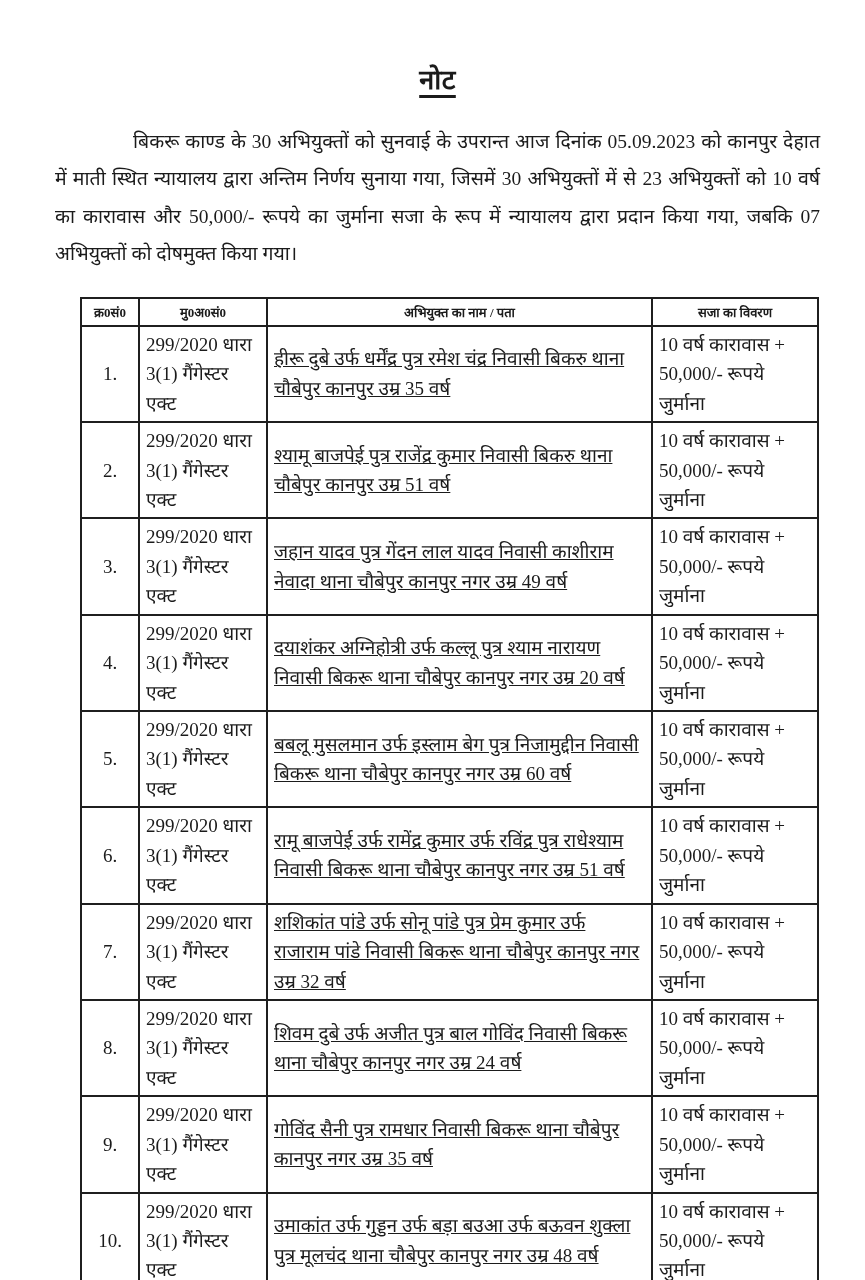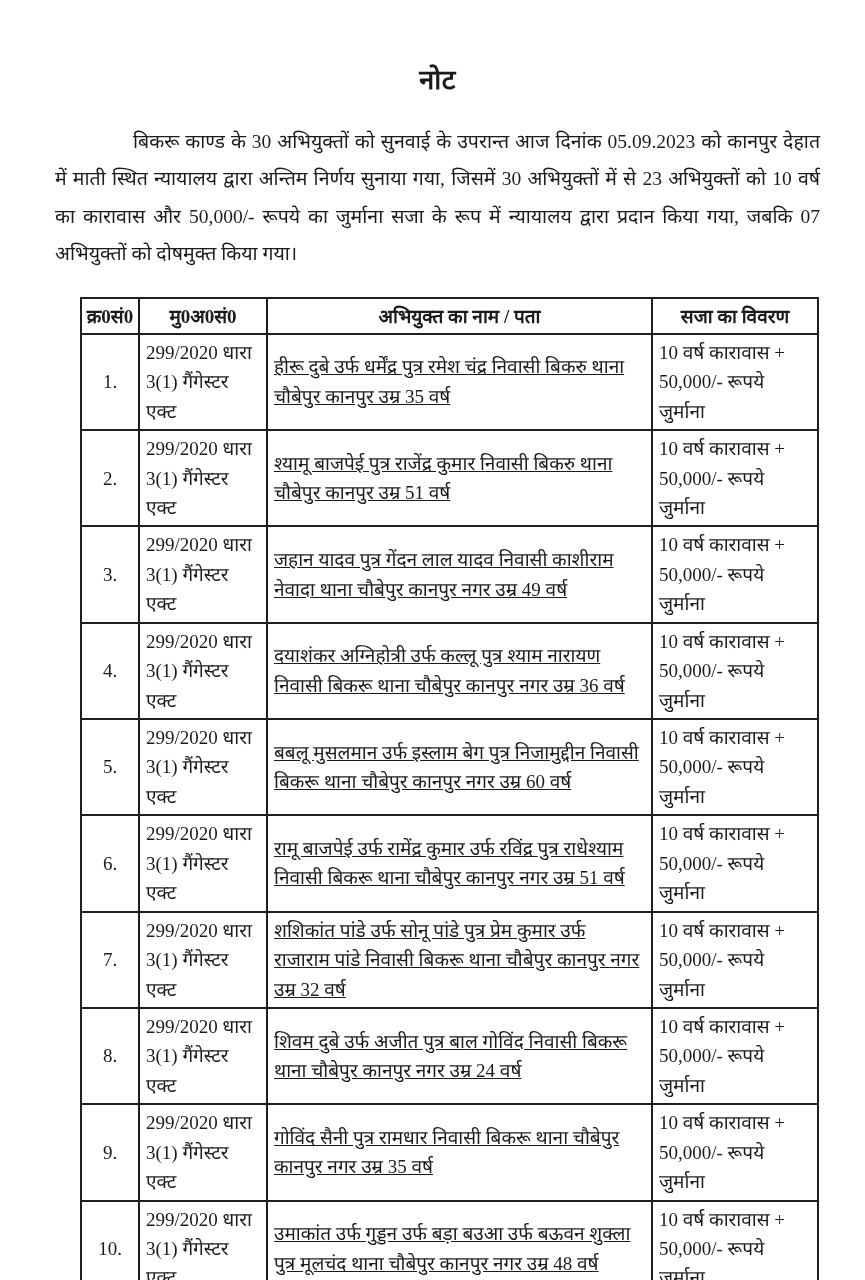--- a/index.html
+++ b/index.html
@@ -18,20 +18,21 @@
     overflow: hidden;
   }
   .title {
     margin: 0;
     text-align: center;
     font-size: 27px;
     font-weight: bold;
     letter-spacing: 0.5px;
   }
   .title .underlined {
+    text-decoration: underline;
     text-decoration-thickness: 2.5px;
     text-underline-offset: 6px;
   }
   .intro {
     margin: 26px 0 0 0;
     font-size: 19.5px;
     line-height: 1.92;
     text-align: justify;
     text-indent: 78px;
   }
@@ -39,21 +40,21 @@
     margin: 24px 0 0 25px;
     width: 737px;
     border-collapse: collapse;
     table-layout: fixed;
   }
   .doc-table th, .doc-table td {
     border: 2px solid #1f1f1f;
     vertical-align: middle;
   }
   .doc-table th {
-    font-size: 19px;
+    font-size: 13px;
     font-weight: bold;
     text-align: center;
     padding: 4px 2px;
   }
   .doc-table td {
     font-size: 19px;
     line-height: 1.55;
     padding: 3px 6px;
     height: 60px;
   }
@@ -124,21 +125,21 @@
 3(1) गैंगेस्टर एक्ट</td>
     <td class="cell-name">जहान यादव पुत्र गेंदन लाल यादव निवासी काशीराम नेवादा थाना चौबेपुर कानपुर नगर उम्र 49 वर्ष</td>
     <td class="cell-sentence">10 वर्ष कारावास +
 50,000/- रूपये जुर्माना</td>
   </tr>
 
   <tr>
     <td class="cell-sn">4.</td>
     <td class="cell-case">299/2020  धारा
 3(1) गैंगेस्टर एक्ट</td>
-    <td class="cell-name">दयाशंकर अग्निहोत्री उर्फ कल्लू पुत्र श्याम नारायण निवासी बिकरू  थाना चौबेपुर कानपुर नगर उम्र 36 वर्ष</td>
+    <td class="cell-name">दयाशंकर अग्निहोत्री उर्फ कल्लू पुत्र श्याम नारायण निवासी बिकरू  थाना चौबेपुर कानपुर नगर उम्र 20 वर्ष</td>
     <td class="cell-sentence">10 वर्ष कारावास +
 50,000/- रूपये जुर्माना</td>
   </tr>
 
   <tr>
     <td class="cell-sn">5.</td>
     <td class="cell-case">299/2020 धारा
 3(1) गैंगेस्टर एक्ट</td>
     <td class="cell-name">बबलू मुसलमान उर्फ इस्लाम बेग पुत्र निजामुद्दीन निवासी बिकरू थाना चौबेपुर कानपुर नगर उम्र 60 वर्ष</td>
     <td class="cell-sentence">10 वर्ष कारावास +

